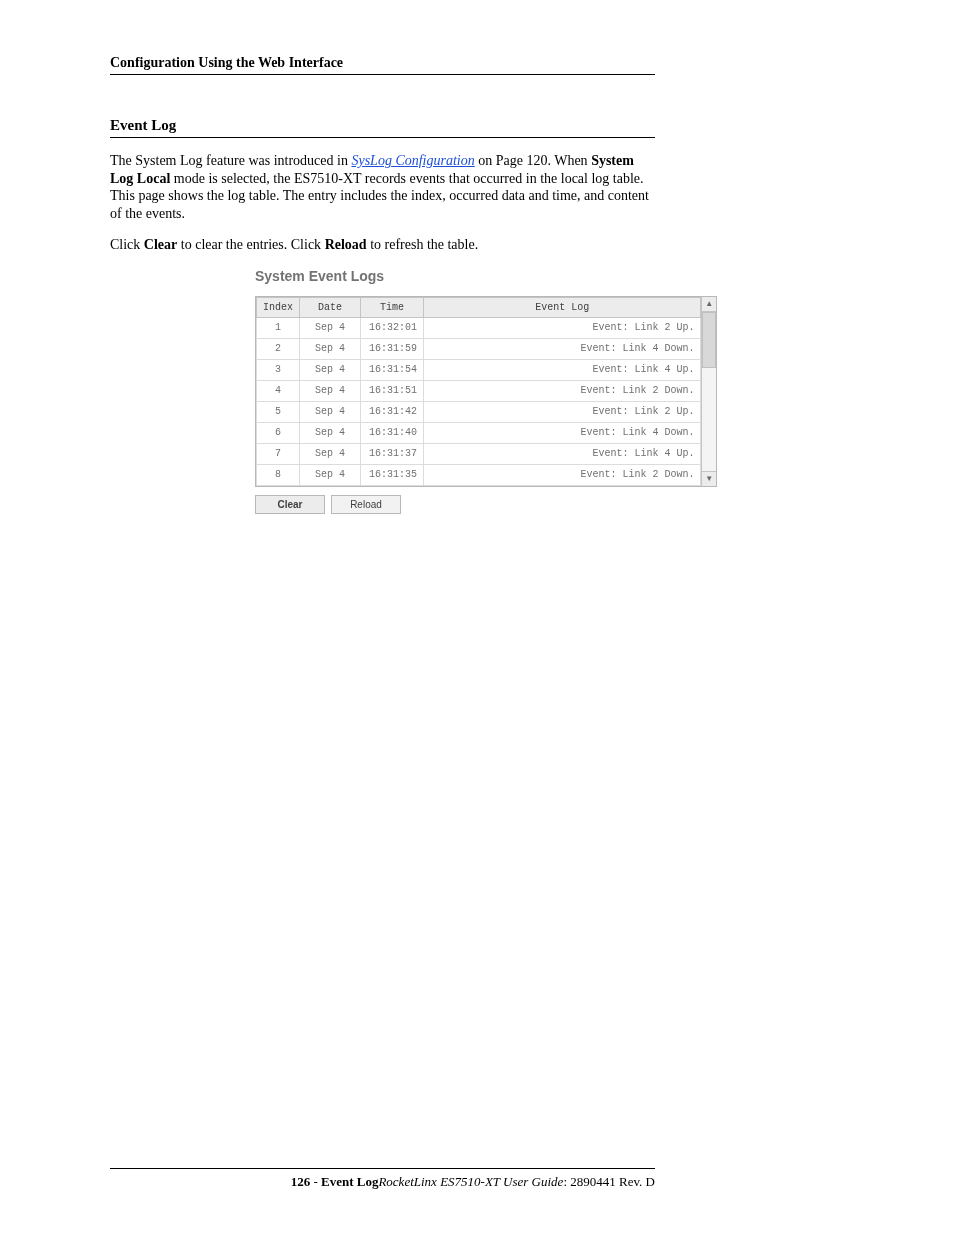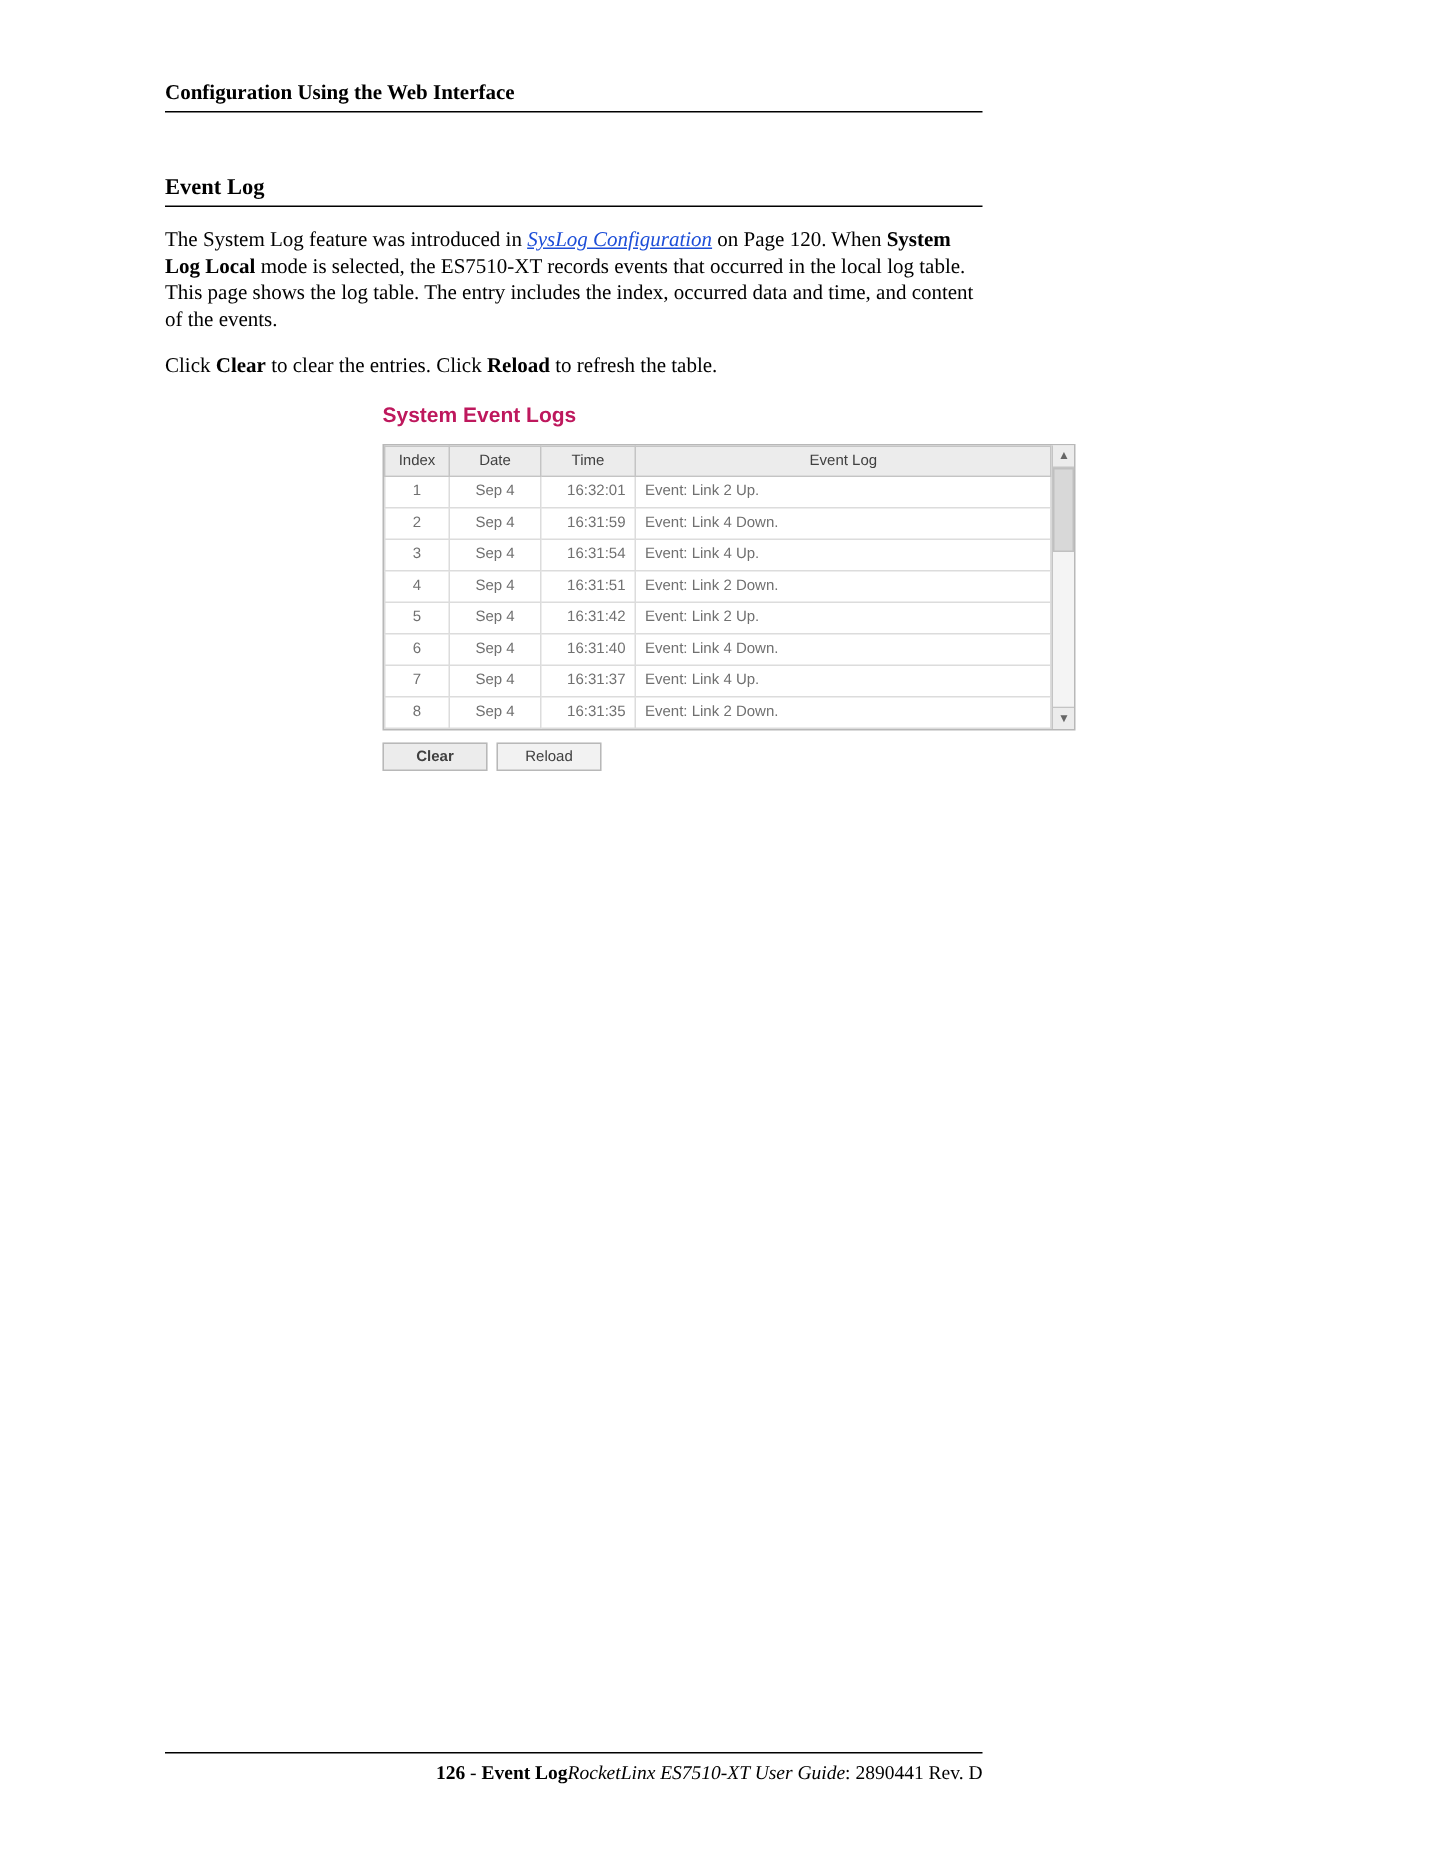--- a/index.html
+++ b/index.html
@@ -46,31 +46,31 @@
     font-weight: bold;
   }
   .embed-wrap {
     margin-left: 145px;
     margin-top: 14px;
   }
   .embed-title {
     font-family: Verdana, Arial, sans-serif;
     font-size: 14px;
     font-weight: bold;
-    color: #be185d;
+    color: #737373;
     margin-bottom: 12px;
   }
   .log-outer {
     display: flex;
     border: 1px solid #b8b8b8;
     width: 460px;
   }
   table.log {
     border-collapse: collapse;
-    font-family: Liberation Sans, sans-serif;
+    font-family: Liberation Mono, monospace;
     font-size: 10px;
     color: #555;
     width: 100%;
   }
   table.log th {
     background: #ececec;
     color: #404040;
     font-weight: normal;
     border: 1px solid #c4c4c4;
     padding: 4px 6px;
@@ -79,21 +79,21 @@
   }
   table.log td {
     border: 1px solid #dcdcdc;
     padding: 3px 6px;
     height: 14px;
     color: #707070;
   }
   table.log td.idx { text-align: center; width: 30px; }
   table.log td.date { text-align: center; width: 48px; }
   table.log td.time { text-align: right; width: 50px; }
-  table.log td.msg { text-align: left; }
+  table.log td.msg { text-align: right; }
   .scroll-col {
     width: 14px;
     background: #ececec;
     display: flex;
     flex-direction: column;
     justify-content: space-between;
     border-left: 1px solid #c4c4c4;
   }
   .scroll-col .arr {
     height: 14px;

